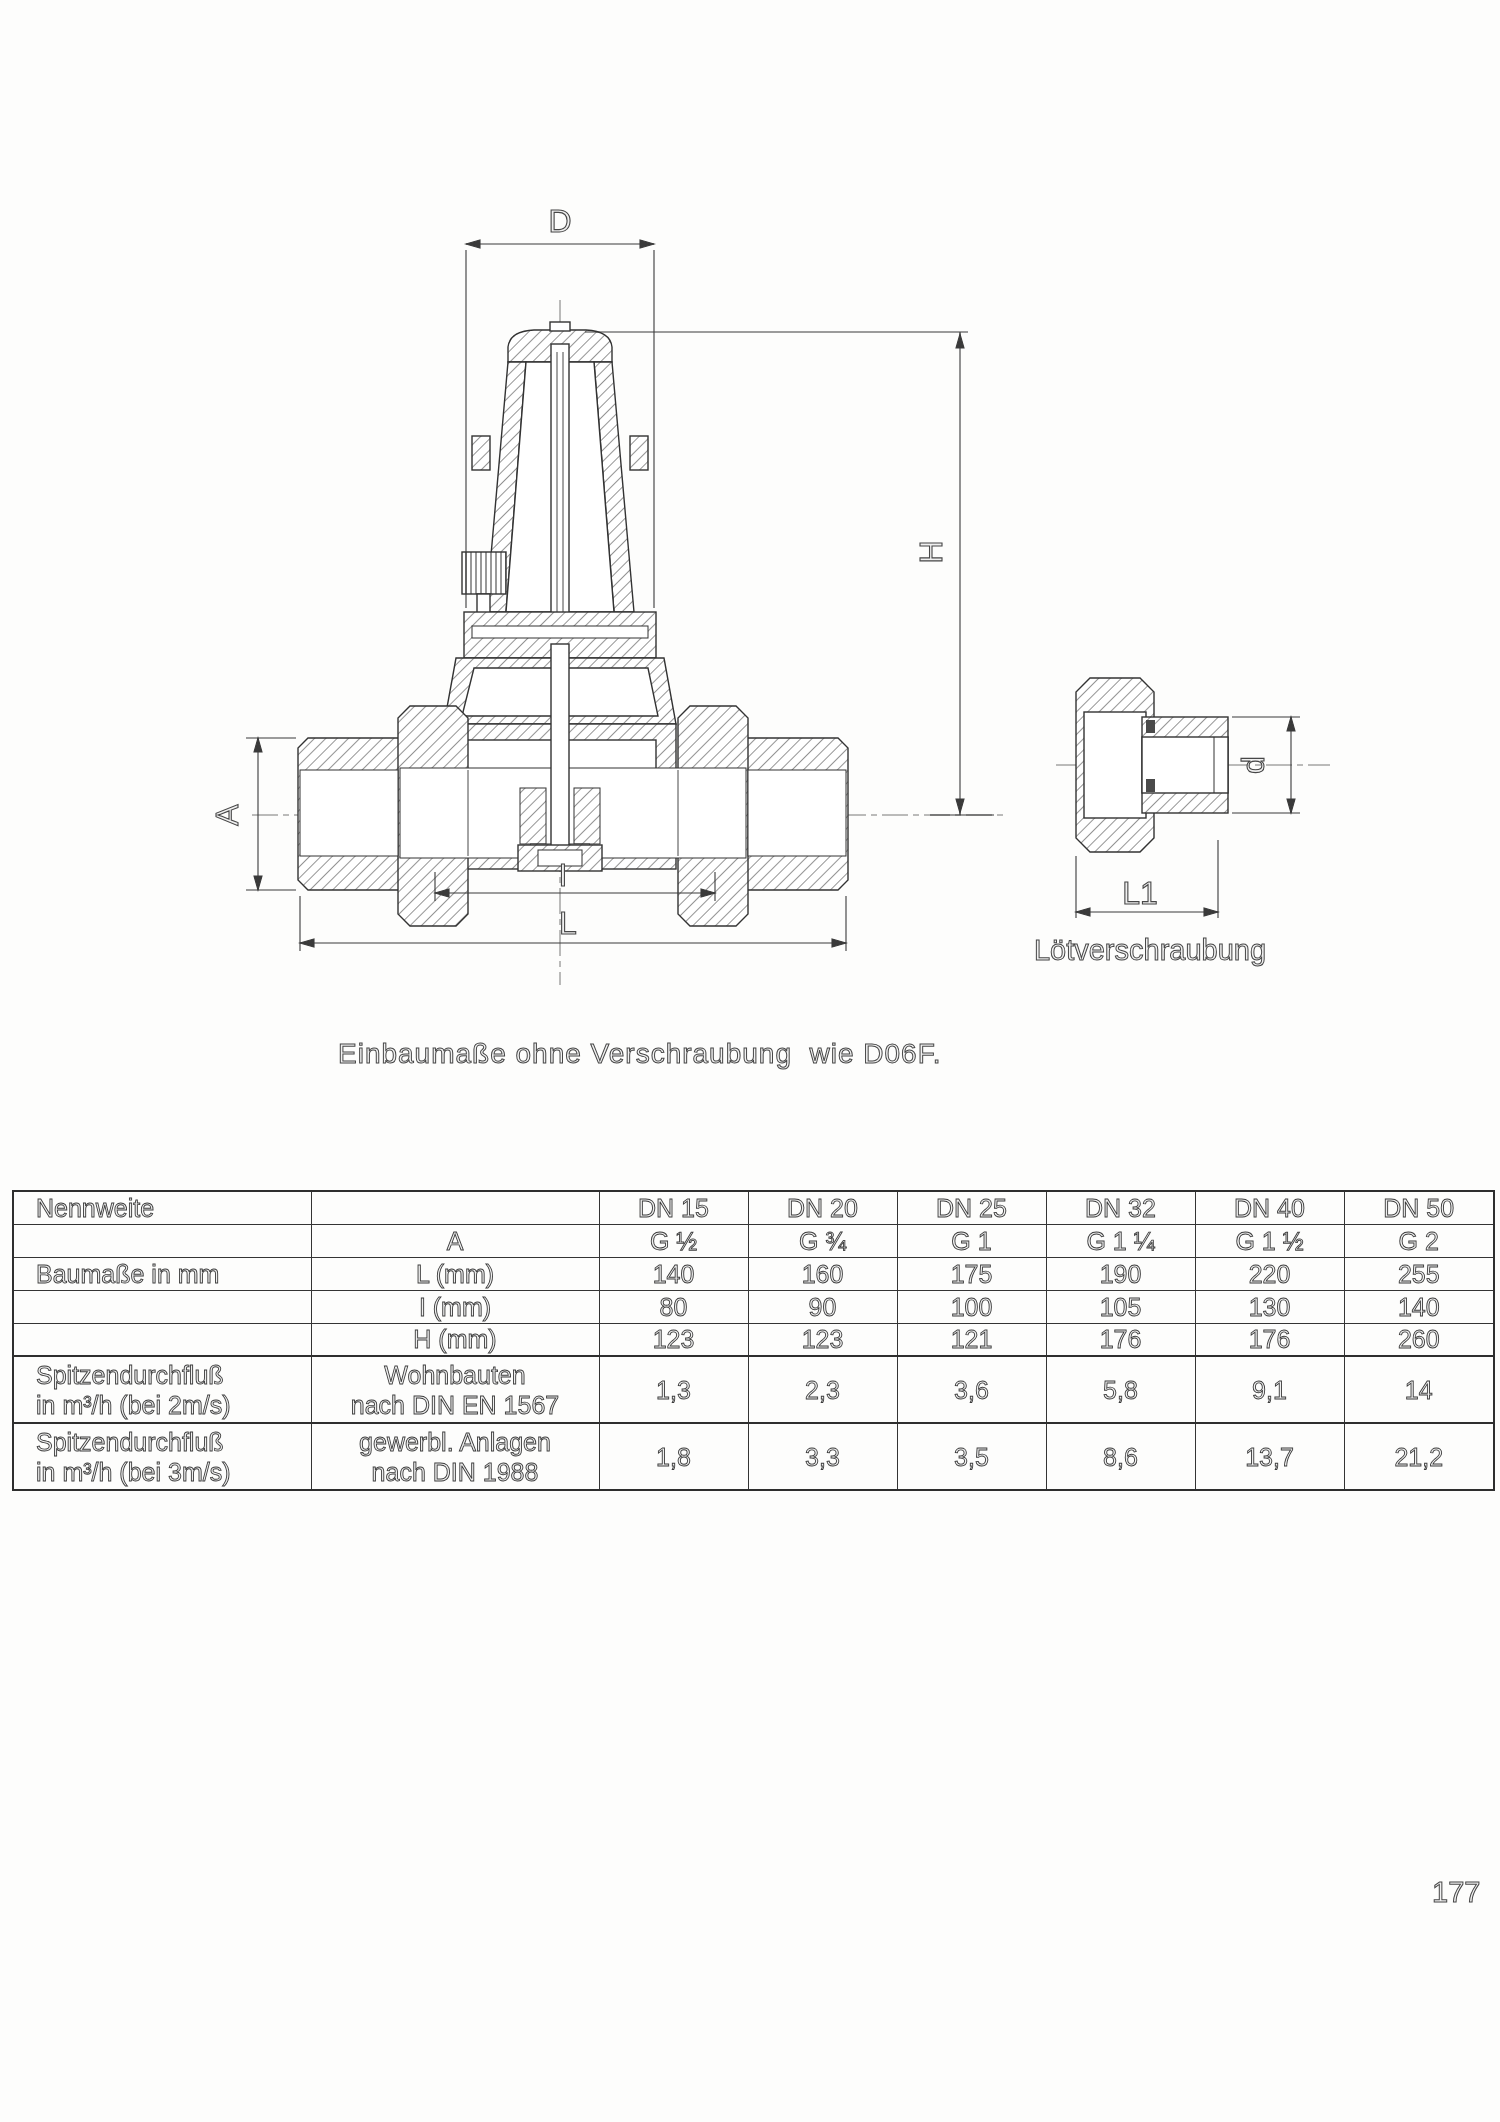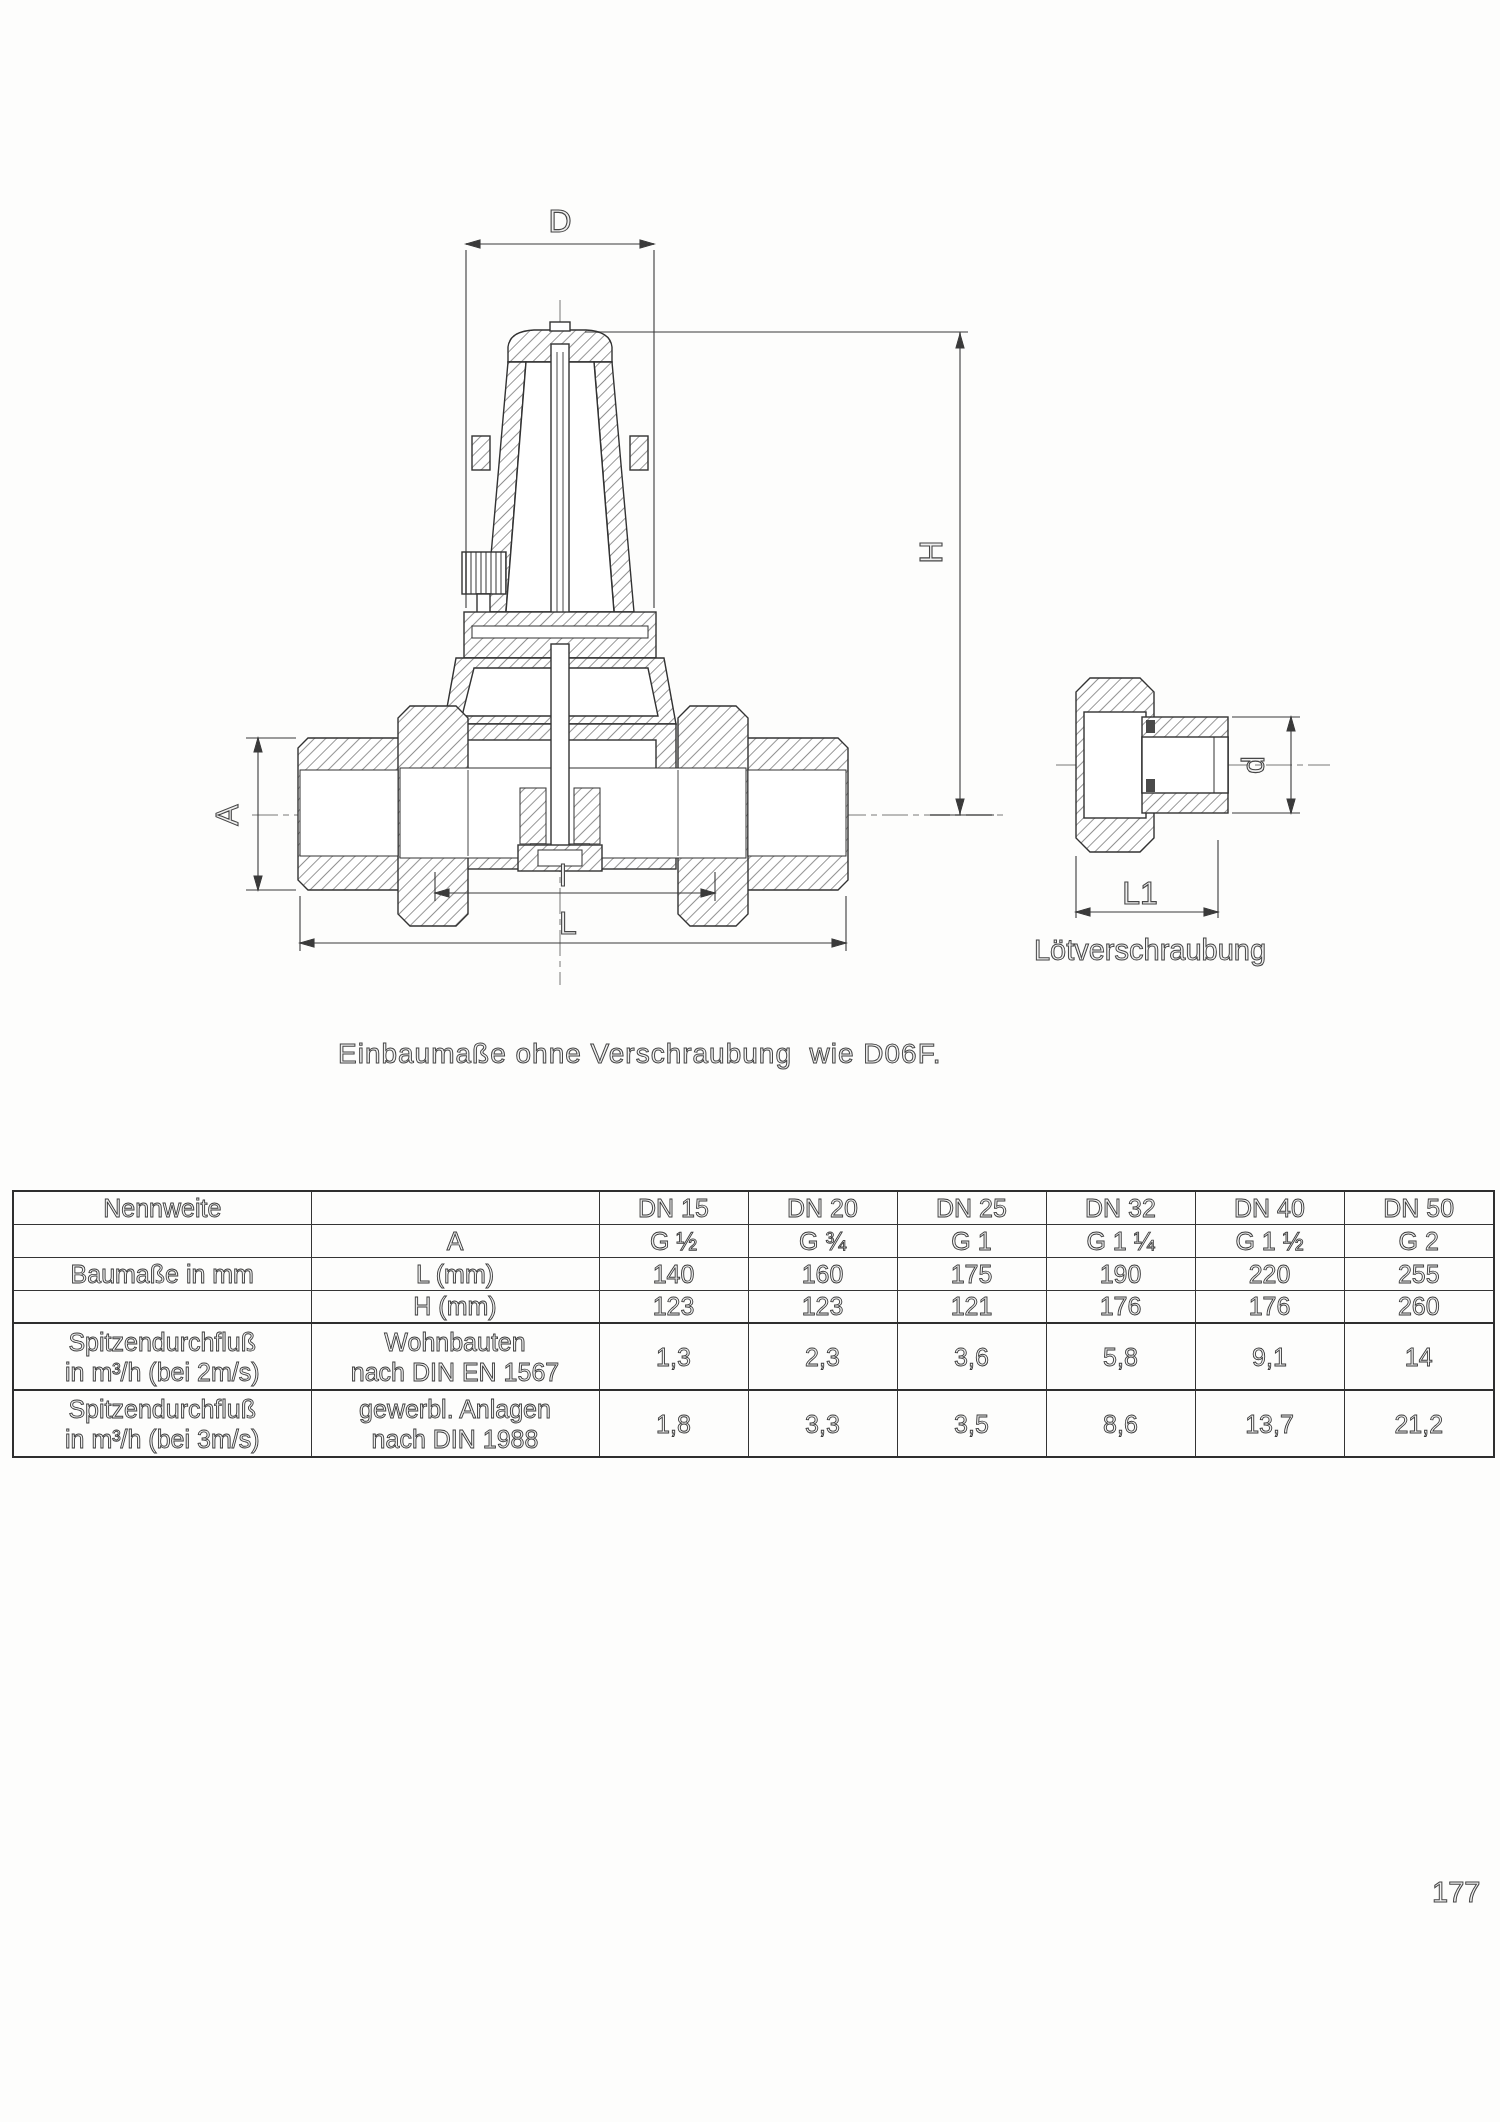--- a/index.html
+++ b/index.html
@@ -8,21 +8,21 @@
   
   .hollow{color:#4a4a4a;-webkit-text-fill-color:#f2f2f2;-webkit-text-stroke:1.0px #474747;}
   .hollow-sm{color:#3f3f3f;-webkit-text-fill-color:#efefef;-webkit-text-stroke:0.9px #3c3c3c;}
   #drawing{position:absolute;left:0;top:0;}
   #caption{position:absolute;left:338px;top:1038px;font-size:28px;letter-spacing:1px;white-space:pre;}
   #pageno{position:absolute;left:1432px;top:1876px;font-size:29px;}
   #tablewrap{position:absolute;left:12px;top:1190px;width:1481px;}
   table{border-collapse:collapse;width:1481px;table-layout:fixed;}
   td{border:1px solid #343434;font-size:25px;text-align:center;vertical-align:middle;
      padding:0;white-space:pre-line;line-height:30px;overflow:hidden;}
-  td.c0{text-align:center;}
+  td.c0{text-align:left;padding-left:22px;}
   tr{height:33px;}
   tr.tall{height:67px;}
   tr.thick-top td{border-top:2px solid #2e2e2e;}
   table{border:2px solid #2e2e2e;}
   svg text{font-family:"Liberation Sans", sans-serif;}
   .dimtxt{fill:#f0f0f0;stroke:#474747;stroke-width:1.1px;font-size:32px;}
   .dimtxt-sm{fill:#f0f0f0;stroke:#474747;stroke-width:1px;font-size:29px;}
 </style>
 </head>
 <body>
@@ -202,20 +202,30 @@
             <td class="hollow-sm">L (mm)</td>
             <td class="hollow-sm">140</td>
             <td class="hollow-sm">160</td>
             <td class="hollow-sm">175</td>
             <td class="hollow-sm">190</td>
             <td class="hollow-sm">220</td>
             <td class="hollow-sm">255</td>
           </tr>
           <tr>
             <td class="hollow-sm c0"></td>
+            <td class="hollow-sm">I (mm)</td>
+            <td class="hollow-sm">80</td>
+            <td class="hollow-sm">90</td>
+            <td class="hollow-sm">100</td>
+            <td class="hollow-sm">105</td>
+            <td class="hollow-sm">130</td>
+            <td class="hollow-sm">140</td>
+          </tr>
+          <tr>
+            <td class="hollow-sm c0"></td>
             <td class="hollow-sm">H (mm)</td>
             <td class="hollow-sm">123</td>
             <td class="hollow-sm">123</td>
             <td class="hollow-sm">121</td>
             <td class="hollow-sm">176</td>
             <td class="hollow-sm">176</td>
             <td class="hollow-sm">260</td>
           </tr>
           <tr class="tall thick-top">
             <td class="hollow-sm c0">Spitzendurchfluß

